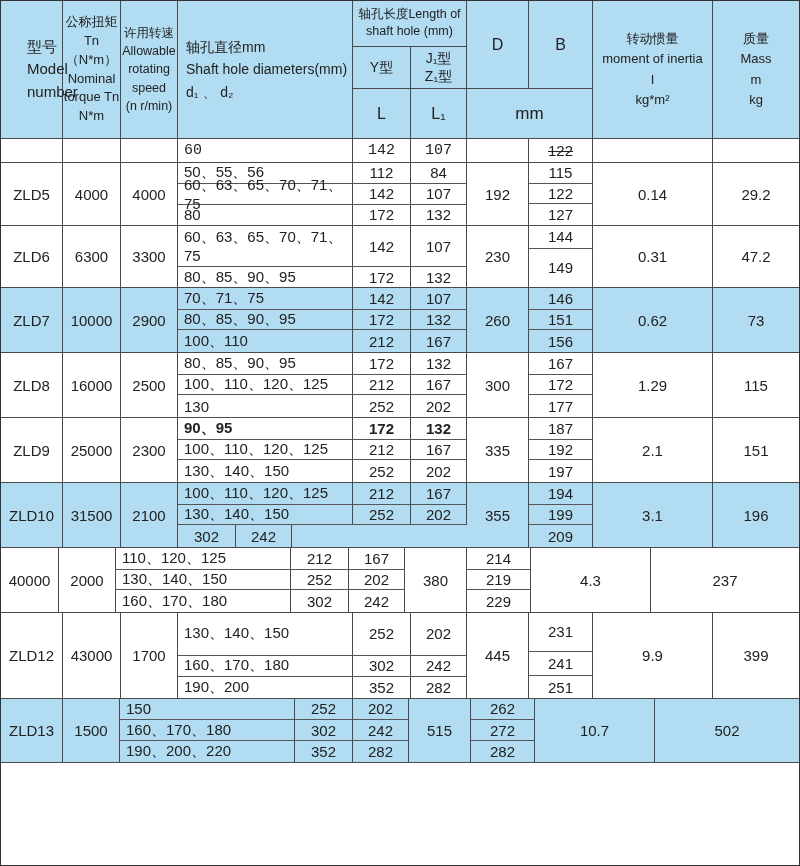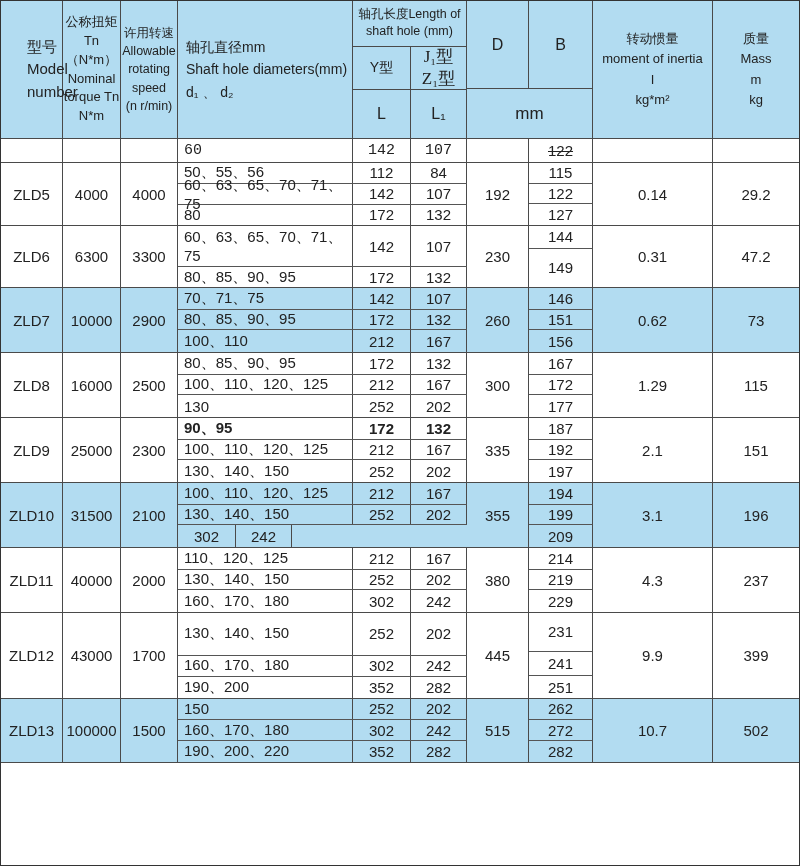--- a/index.html
+++ b/index.html
@@ -20,21 +20,21 @@
   }
   .multiline { white-space:pre-line; text-align:center; }
   .h-model { width:62px; font-size:15px; line-height:1.5; justify-content:flex-start; padding-left:26px; text-align:left; }
   .h-torque { width:58px; font-size:13px; line-height:1.45; }
   .h-speed { width:57px; font-size:12.5px; line-height:1.45; }
   .h-diam { width:175px; font-size:14px; line-height:1.6; justify-content:flex-start; padding-left:8px; text-align:left; }
   .hgroup-len { width:114px; display:flex; flex-direction:column; }
   .hband1 { height:46px; font-size:12.5px; line-height:1.35; border-bottom:1px solid #4a4a4a; }
   .hband2 { height:43px; display:flex; border-bottom:1px solid #4a4a4a; }
   .hy { width:58px; font-size:14px; }
-  .hjz { width:56px; font-size:17px; line-height:1.25; border-right:1px solid #4a4a4a; display:flex; align-items:center; justify-content:center; white-space:pre-line; text-align:center;font-family:Liberation Serif, serif; }
+  .hjz { width:56px; font-size:14px; line-height:1.25; border-right:1px solid #4a4a4a; display:flex; align-items:center; justify-content:center; white-space:pre-line; text-align:center; }
   .hband3 { height:49px; display:flex; }
   .hL { width:58px; font-size:16px; }
   .hL1 { width:56px; font-size:16px; }
   .hgroup-db { width:126px; display:flex; flex-direction:column; }
   .hdb { height:89px; display:flex; border-bottom:1px solid #4a4a4a; }
   .hD { width:62px; font-size:16px; }
   .hB { flex:1; font-size:16px; border-right:1px solid #4a4a4a; display:flex; align-items:center; justify-content:center; }
   .hmm { height:49px; font-size:17px; border-right:1px solid #4a4a4a; display:flex; align-items:center; justify-content:center; }
   .h-inertia { width:120px; font-size:13px; line-height:1.55; }
   .h-mass { flex:1; font-size:13px; line-height:1.55; border-right:none; }
@@ -308,21 +308,20 @@
         <div class="cell c-D">355</div>
         <div class="bgroup">
           <div class="cell brow" style="height: 22px;">194</div>
           <div class="cell brow" style="height: 21px;">199</div>
           <div class="cell brow last" style="height: 22px;">209</div>
         </div>
         <div class="cell c-inertia">3.1</div>
         <div class="cell c-mass">196</div>
       </div>
       <div class="block" style="height: 65px;">
-        <div class="cell c-model">ZLD11</div>
         <div class="cell c-torque">40000</div>
         <div class="cell c-speed">2000</div>
         <div class="dgroup">
           <div class="drow" style="height: 22px;">
             <div class="cell dcell">110、120、125</div>
             <div class="cell lcell">212</div>
             <div class="cell l1cell">167</div>
           </div>
           <div class="drow" style="height: 21px;">
             <div class="cell dcell">130、140、150</div>
@@ -369,21 +368,20 @@
         <div class="bgroup">
           <div class="cell brow" style="height: 39px;">231</div>
           <div class="cell brow" style="height: 25px;">241</div>
           <div class="cell brow last" style="height: 22px;">251</div>
         </div>
         <div class="cell c-inertia">9.9</div>
         <div class="cell c-mass">399</div>
       </div>
       <div class="block hl" style="height: 64px;">
         <div class="cell c-model">ZLD13</div>
-        <div class="cell c-torque">100000</div>
         <div class="cell c-speed">1500</div>
         <div class="dgroup">
           <div class="drow" style="height: 21px;">
             <div class="cell dcell">150</div>
             <div class="cell lcell">252</div>
             <div class="cell l1cell">202</div>
           </div>
           <div class="drow" style="height: 22px;">
             <div class="cell dcell">160、170、180</div>
             <div class="cell lcell">302</div>

